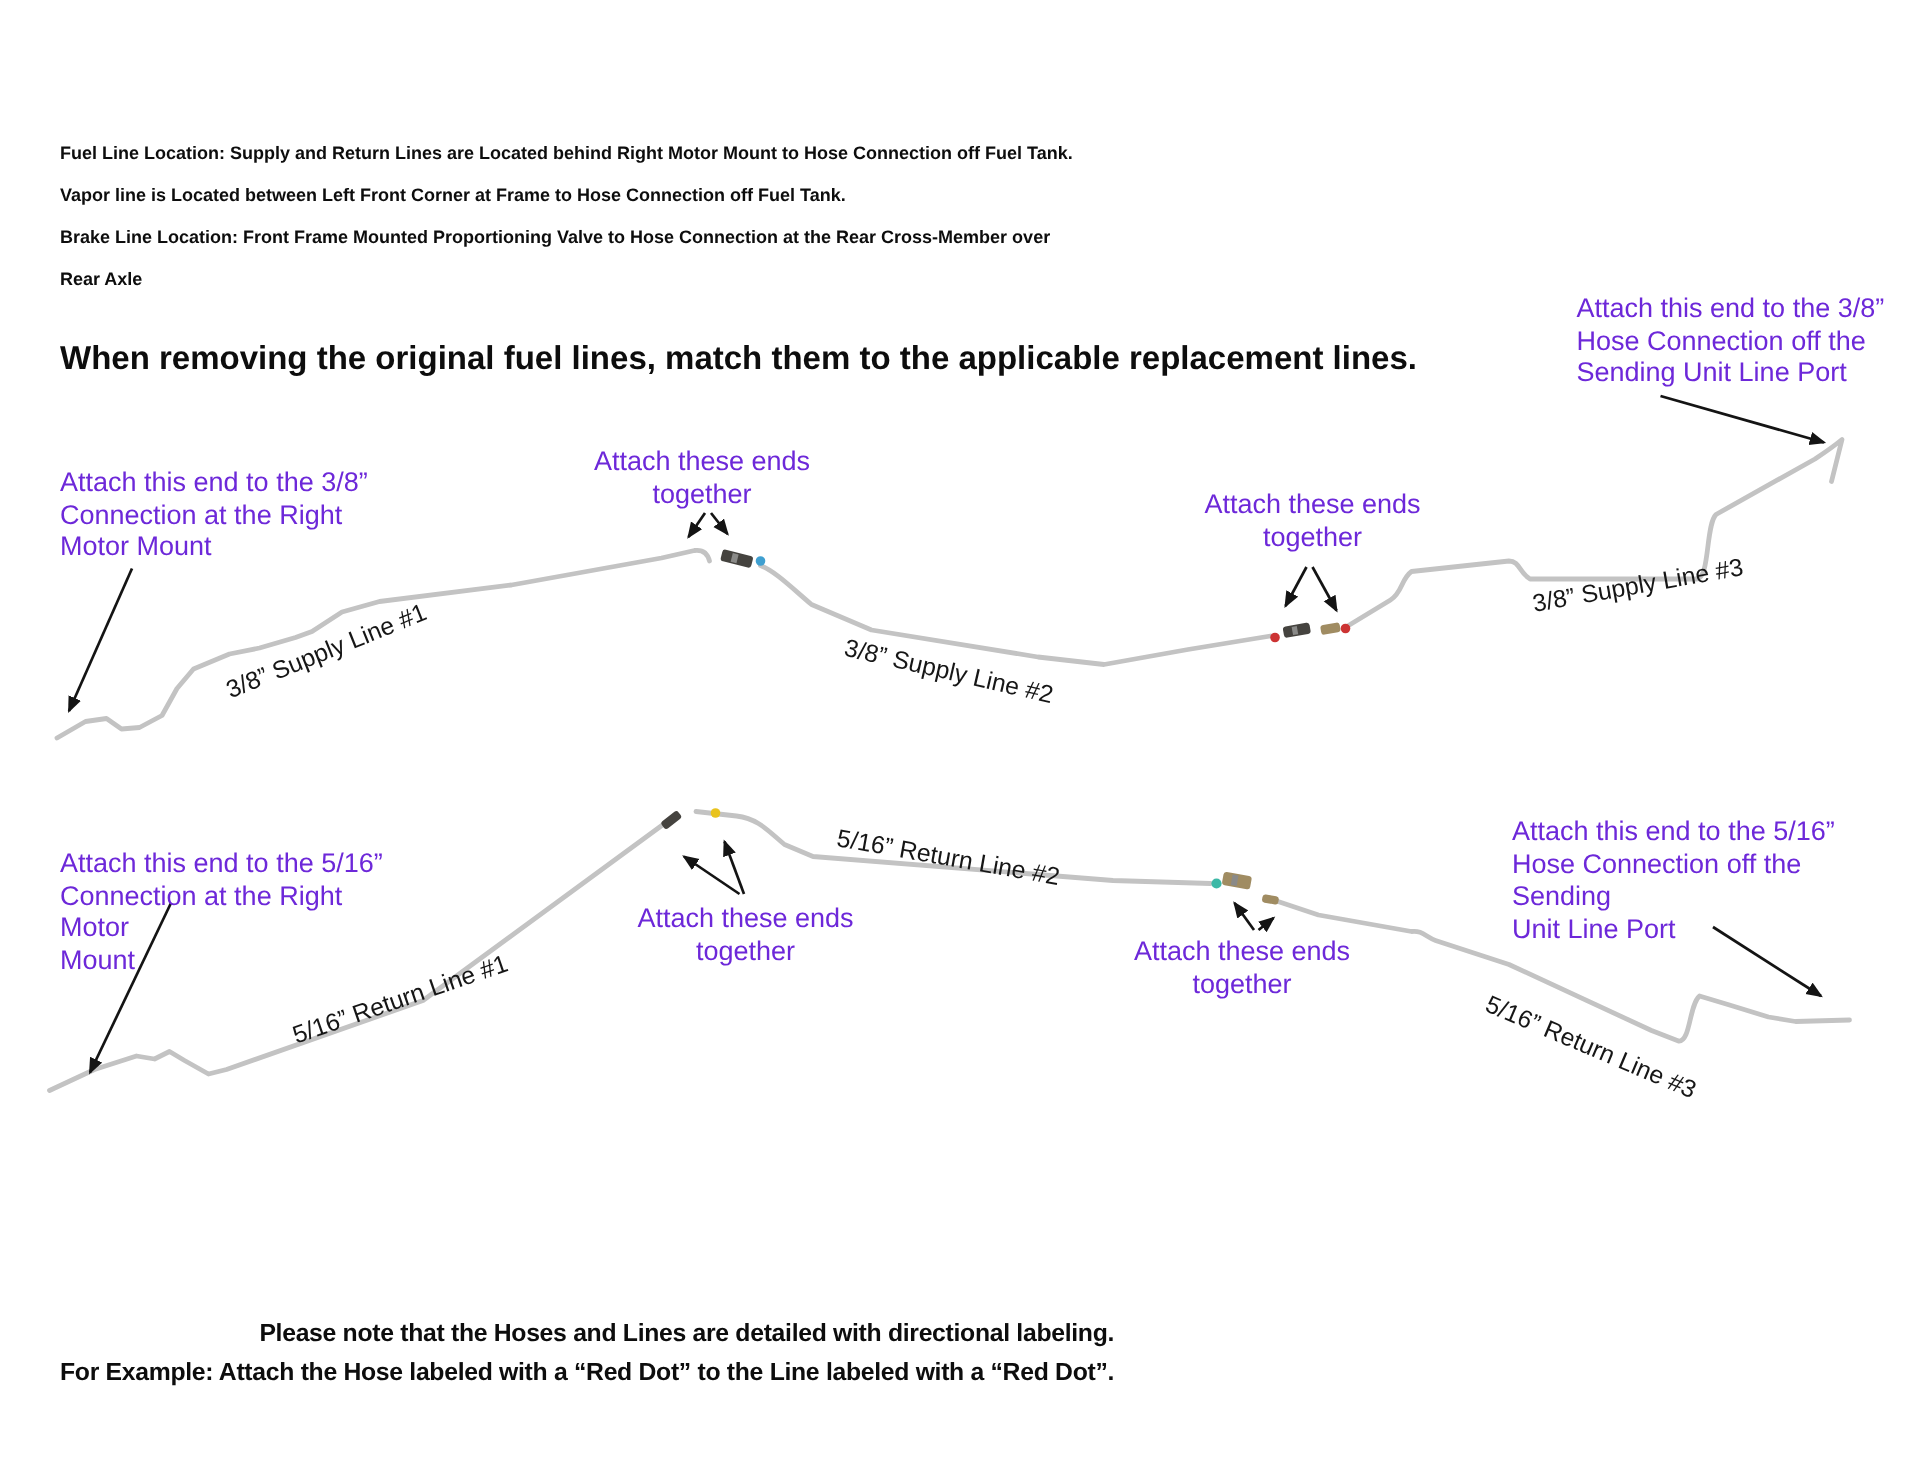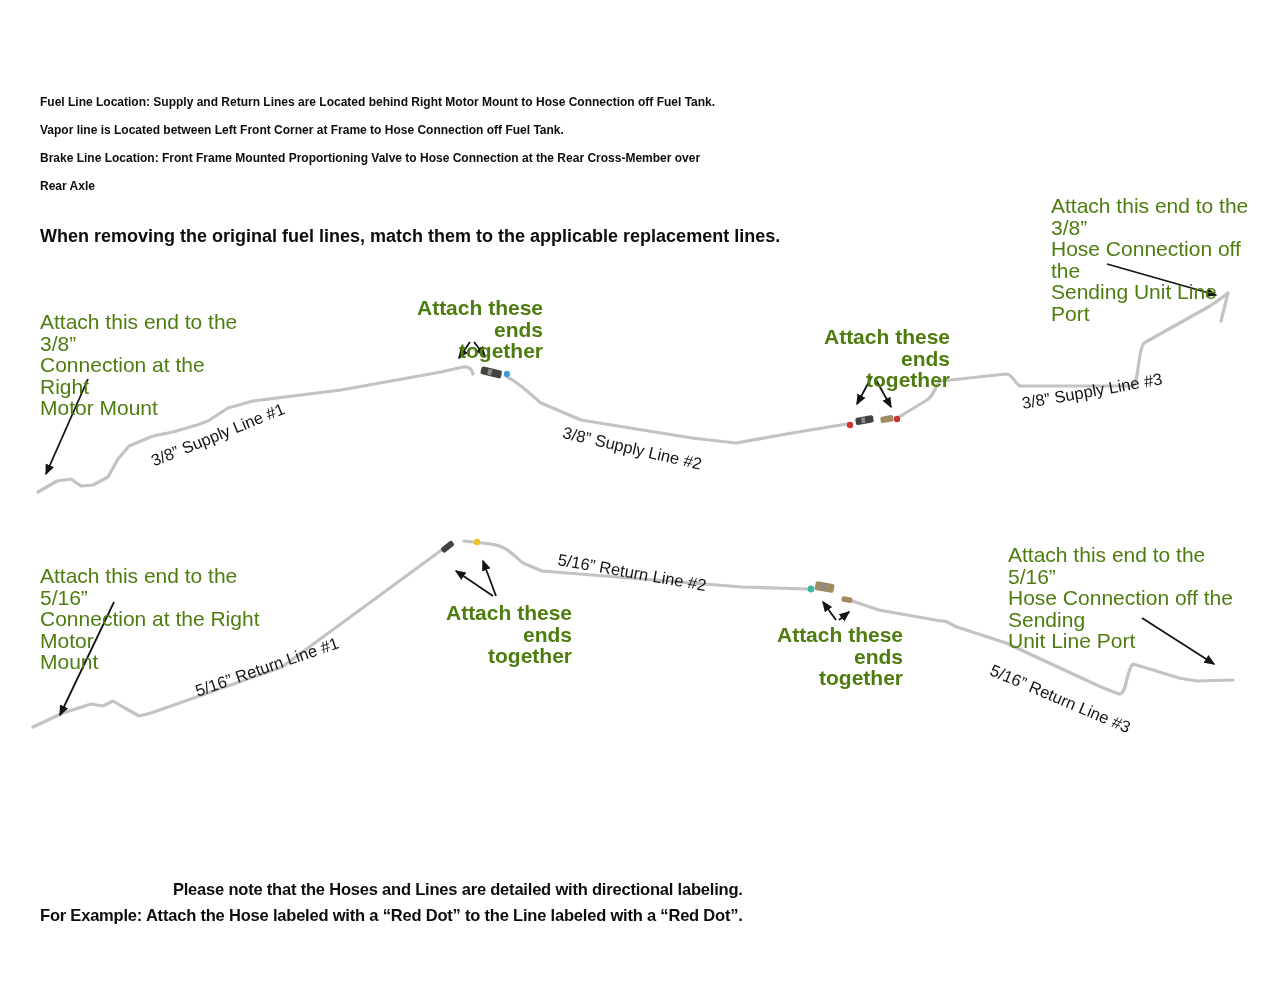--- a/index.html
+++ b/index.html
@@ -13,30 +13,30 @@
   }
   .abs{position:absolute;}
   .title{
     font-size:27px;font-weight:bold;color:#0d0d0d;white-space:nowrap;
   }
   .intro{
     font-size:12px;font-weight:bold;line-height:28px;color:#0d0d0d;
     white-space:pre-line;width:1180px;
   }
   .instruction{
-    font-size:18px;font-weight:bold;color:#0d0d0d;white-space:nowrap;
+    font-size:22px;font-weight:bold;color:#0d0d0d;white-space:nowrap;
   }
   .footer{
     font-size:16.5px;font-weight:bold;line-height:26px;color:#0d0d0d;
     white-space:pre-line;letter-spacing:-0.2px;text-align:right;
   }
   .note{
-    font-size:21px;line-height:21.5px;color:#4d7c0f;white-space:pre-line;
+    font-size:18px;line-height:21.5px;color:#6d28d9;white-space:pre-line;
   }
-  .note.center{text-align:right;font-weight:bold;}
+  .note.center{text-align:center;}
   .linelabel{
     font-size:16.5px;color:#161616;white-space:nowrap;
     transform-origin:0 50%;
   }
   svg{position:absolute;left:0;top:0;}
   .tube{fill:none;stroke-width:3.2;stroke-linecap:round;stroke-linejoin:round;}
   .arrow{fill:none;stroke-width:1.8;}
   .fit{stroke:none;}
 </style>
 </head>

